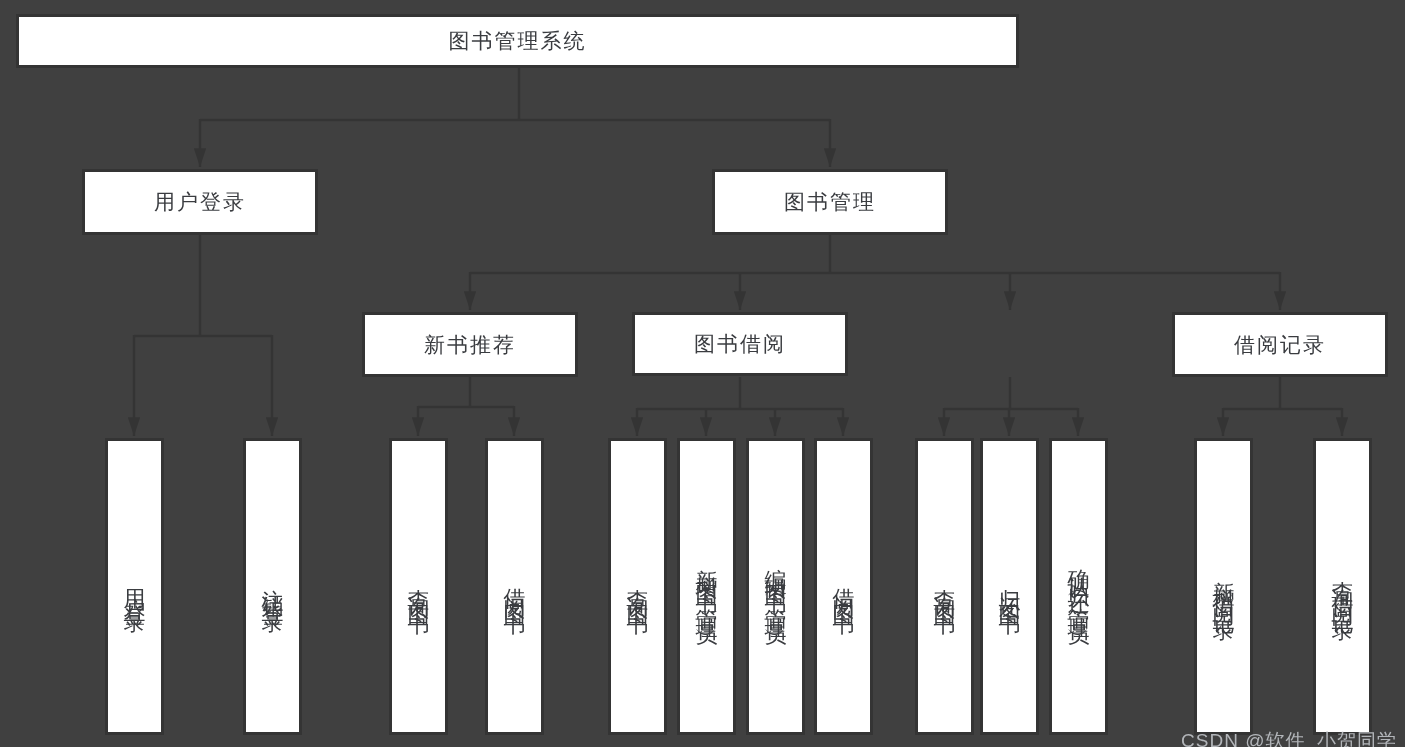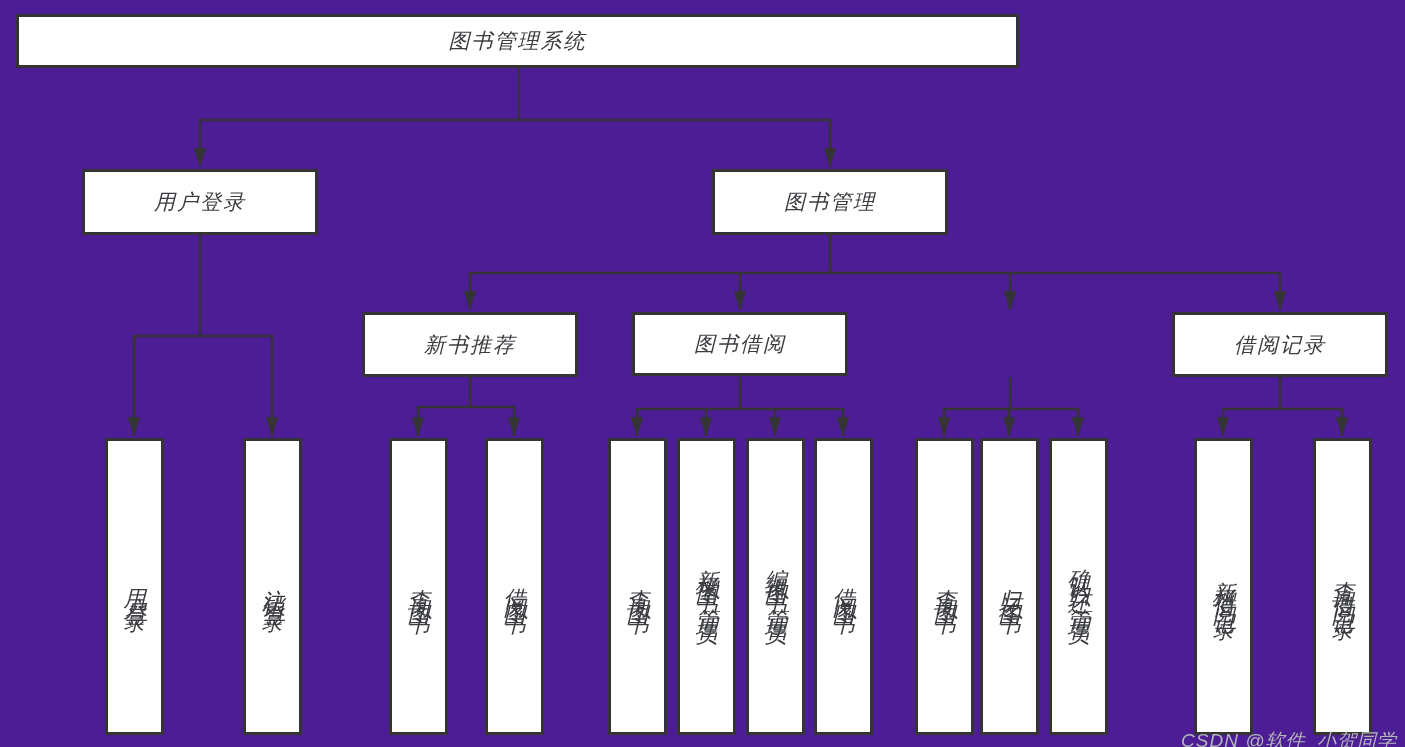--- a/index.html
+++ b/index.html
@@ -5,22 +5,21 @@
   * { margin: 0; padding: 0; box-sizing: border-box; }
   html, body { background: #ffffff; }
   body {
     width: 1405px; height: 747px;
     font-family: "Liberation Sans", "DejaVu Sans", sans-serif;
     overflow: hidden;
   }
   .stage {
     position: relative;
     width: 1405px; height: 747px;
-    background: #4c1d95;
-    font-style: italic;
+    background: #404040;
   }
   .stage > svg {
     position: absolute; left: 0; top: 0;
     width: 1405px; height: 747px;
     pointer-events: none;
   }
   .box {
     position: absolute;
     border: 3px solid #343434;
     background: #ffffff;

